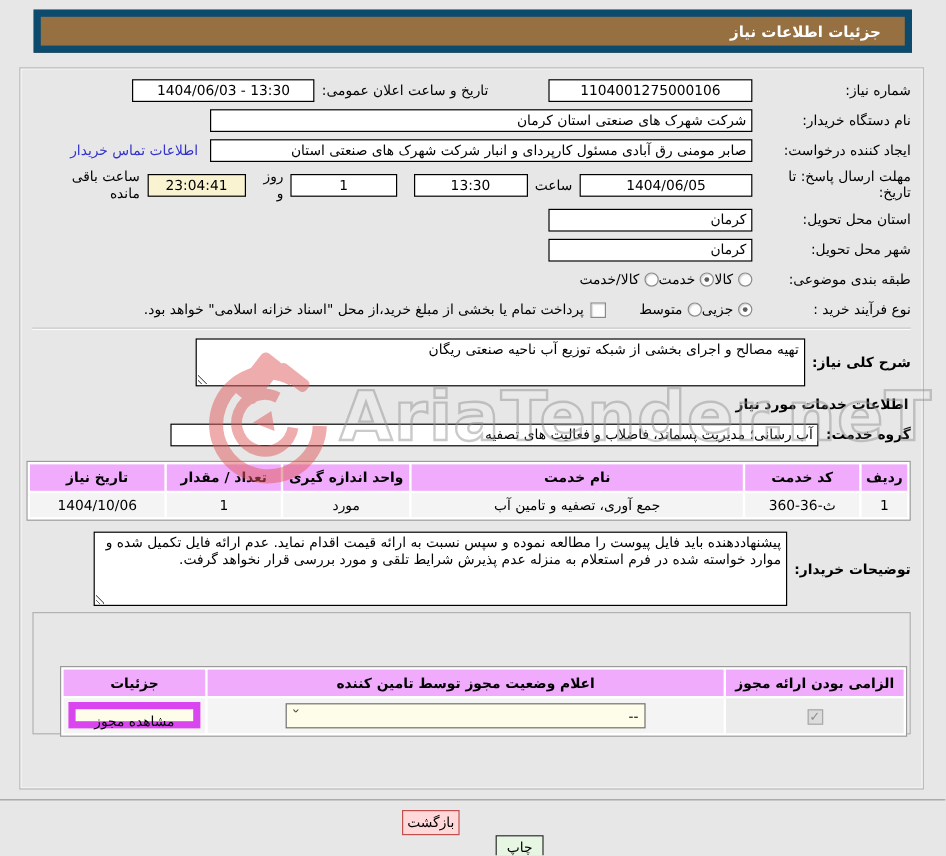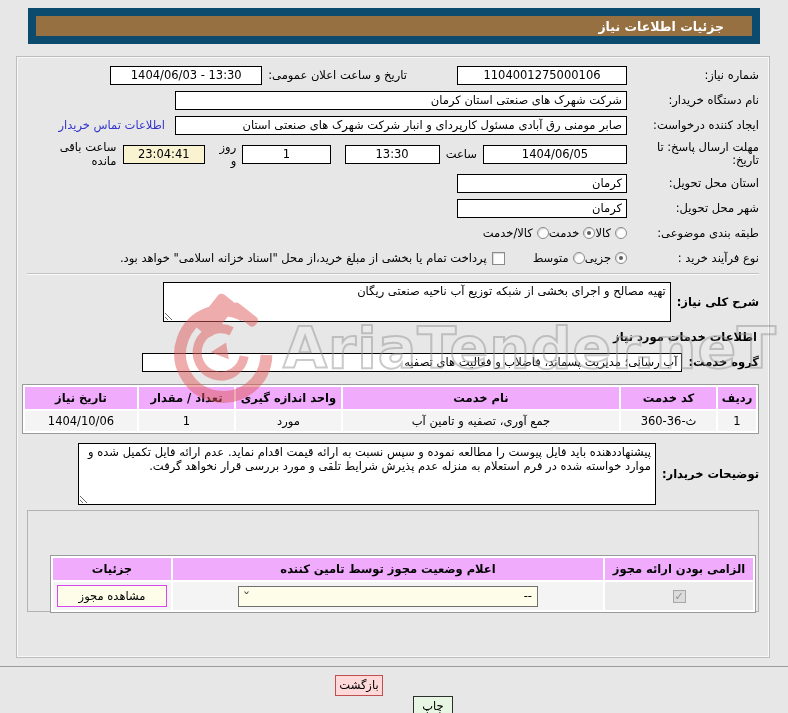--- a/index.html
+++ b/index.html
@@ -2,22 +2,22 @@
 <html lang="fa" dir="rtl"><head>
 <meta charset="utf-8">
 <style>
   * { box-sizing: border-box; margin: 0; padding: 0; }
   html,body { background:#e7e7e7; }
   body { font-family:"DejaVu Sans", sans-serif; font-size:11.5px; color:#000; direction:rtl; }
   .page { position:relative; width:788px; height:713px; background:#e7e7e7; overflow:hidden; }
 
   
   .titlebar { position:absolute; top:8px; right:28px; left:28px; height:36px;
-    background:#967041; border:8px solid #0c4a6e; color:#fff; font-weight:bold; font-size:12.5px;
-    display:flex; align-items:center; padding:0 28px; }
+    background:#967041; border:6px solid #0c4a6e; color:#fff; font-weight:bold; font-size:12.5px;
+    display:flex; align-items:center; padding:0 20px; }
 
   
   .panel { position:absolute; top:56px; right:18px; left:16px; height:602px;
     border:1px solid #bdbdbd; box-shadow:inset 1px 1px 0 #f8f8f8, inset -1px -1px 0 #f8f8f8;
     padding:8px 10px 0 10px; }
 
   .frow { display:flex; align-items:center; margin-bottom:5px; min-height:20px; }
   .lbl { width:132px; flex:none; line-height:13px; padding-left:4px; }
   .lbl2 { margin-right:50px; margin-left:6px; }
   .blbl { font-weight:bold; flex:none; padding-left:6px; }
@@ -68,21 +68,21 @@
   .req-cell { background:#ececec !important; }
 
   .groupbox { border:1px solid #b2b2b2; height:102px; margin-top:4px; padding:0 0 0 0; }
 
   
   .select { width:300px; height:21px; background:#fdfde9; border:1px solid #707070;
     display:flex; align-items:center; justify-content:space-between; padding:0 5px; margin:0 auto; }
   .select .arrow { color:#444; font-size:10px; transform:scaleX(1.6); }
 
   .btn { display:inline-block; text-align:center; cursor:pointer; font-size:11.5px; }
-  .btn-view { width:96%; height:22px; line-height:20px; background:#fdfde9; border:1px solid #d946ef; margin:0 auto; }
+  .btn-view { width:96%; height:22px; line-height:20px; background:#fdfde9; border:6px solid #d946ef; margin:0 auto; }
   .footer-line { position:absolute; top:666px; right:0; left:0; border-top:1px solid #9c9c9c; }
   .footer-buttons { position:absolute; top:675px; right:0; left:0; display:flex;
     justify-content:center; gap:30px; }
   .btn-print { width:40px; height:21px; line-height:19px; background:#e6f6e2; border:1px solid #2e2e2e;margin-top:21px; }
   .btn-back { width:48px; height:21px; line-height:19px; background:#ffd9d9; border:1px solid #c05050; }
 
   
   .watermark { position:absolute; top:258px; left:162px; width:615px; height:180px;
     direction:ltr; display:flex; align-items:center; opacity:.5; pointer-events:none; z-index:40; }
   .wm-text { font-size:57px; font-weight:bold; letter-spacing:1px; color:rgba(255,255,255,.12);

